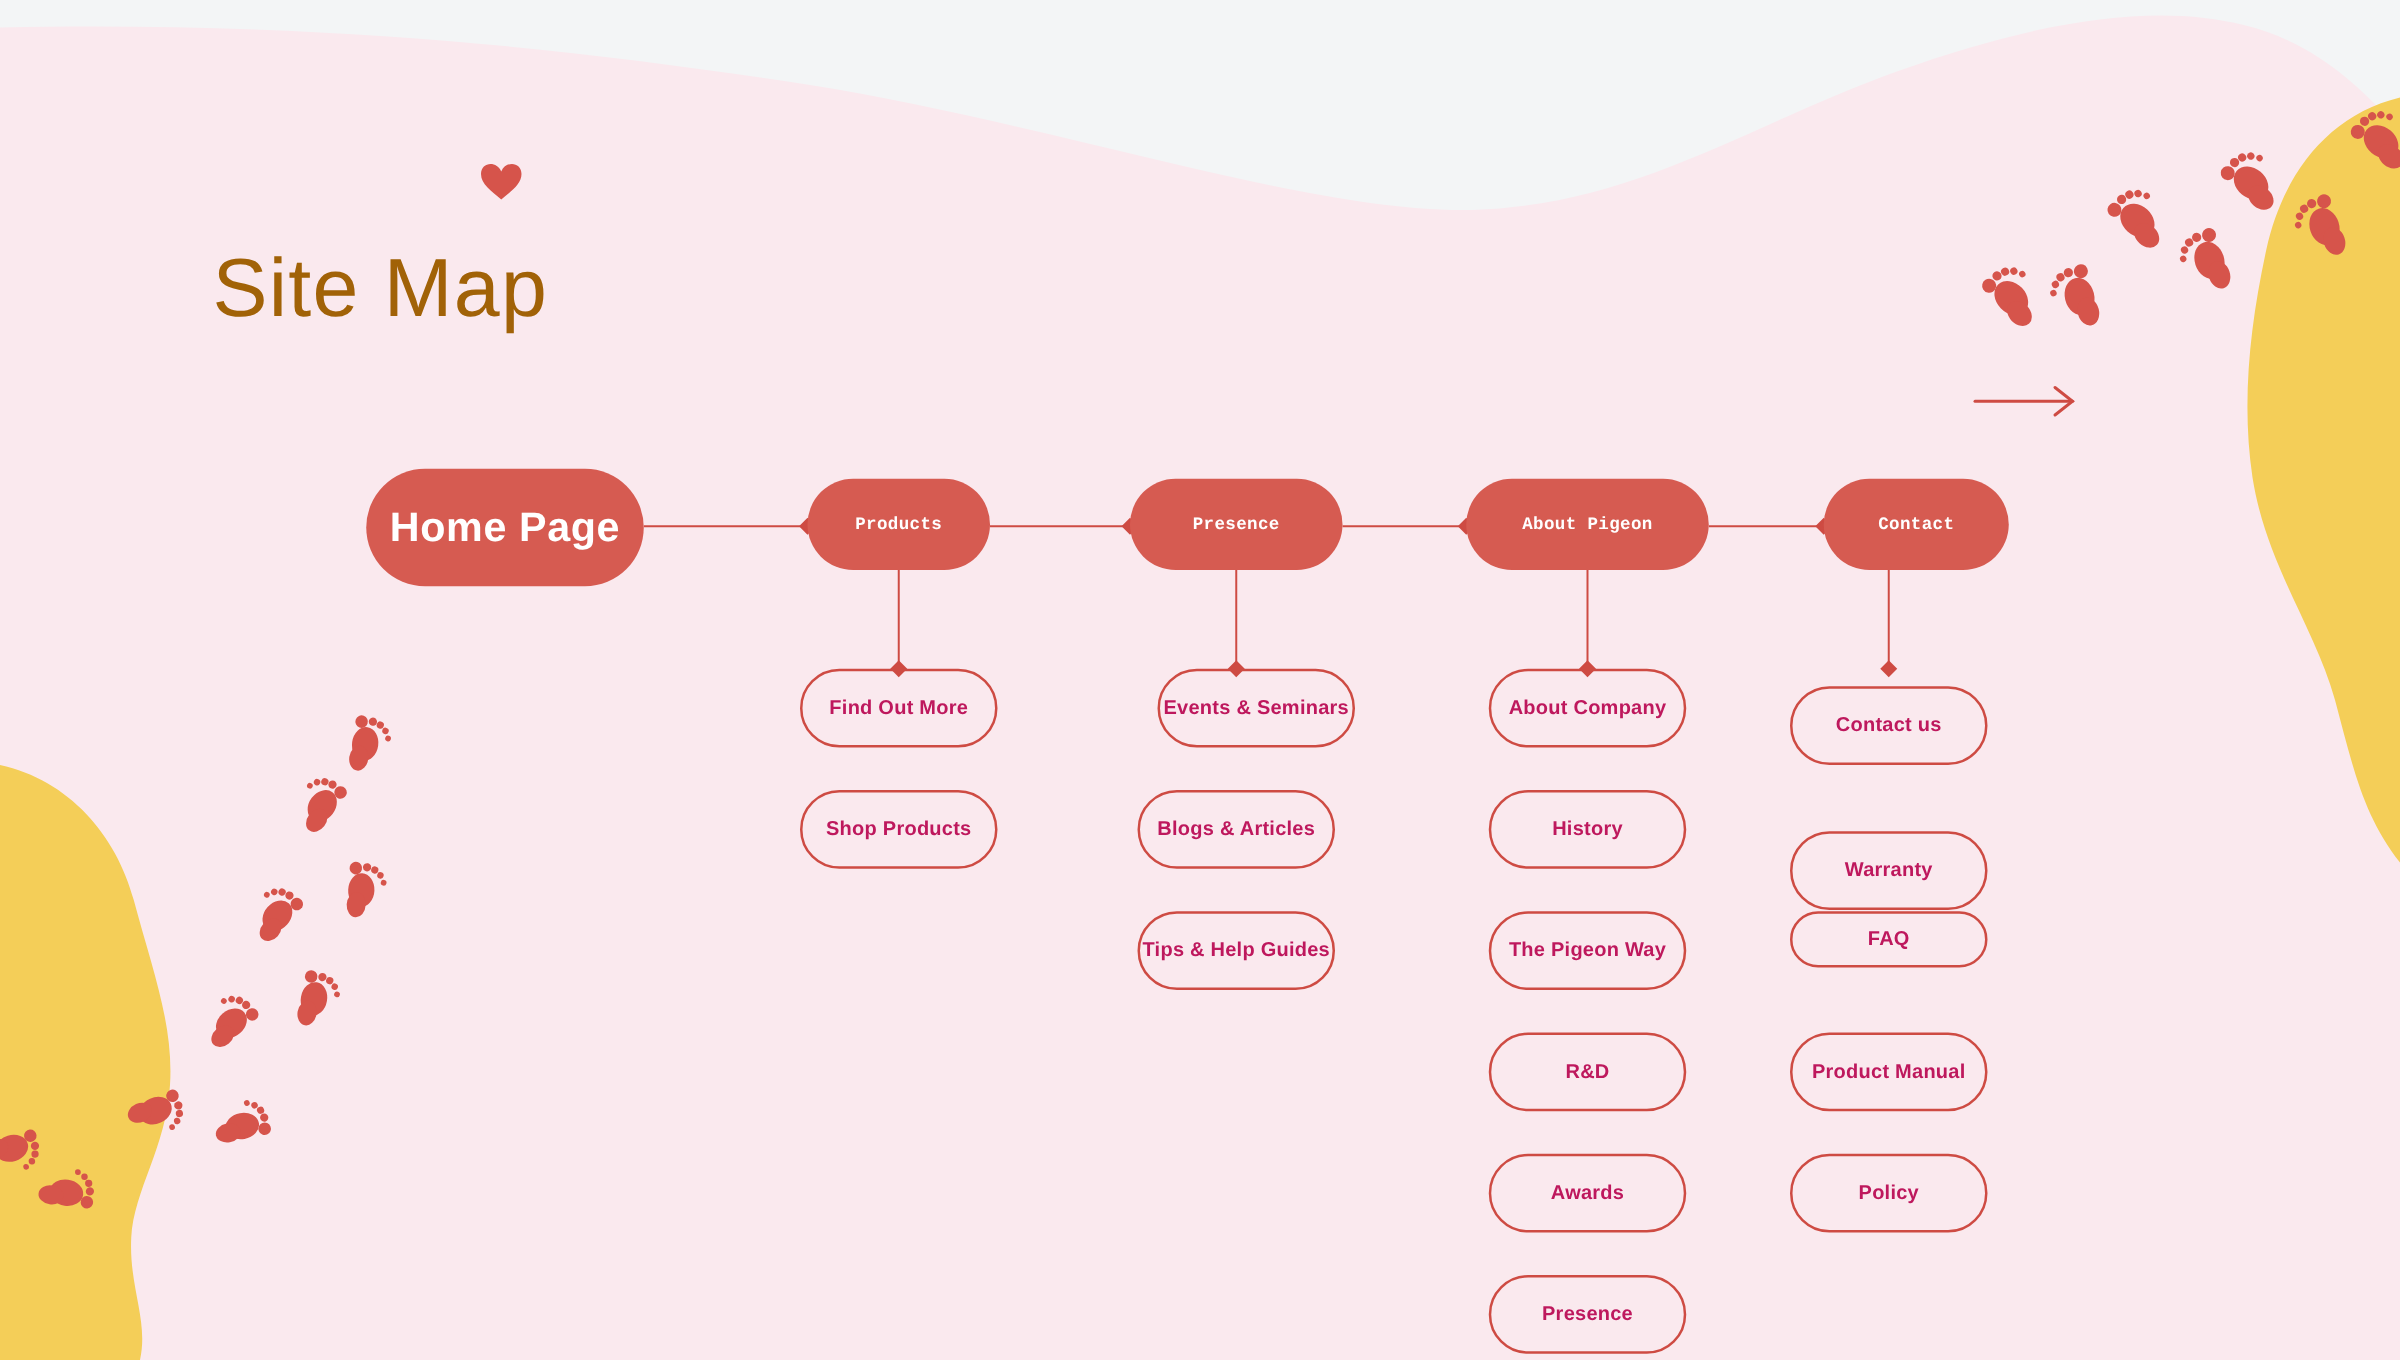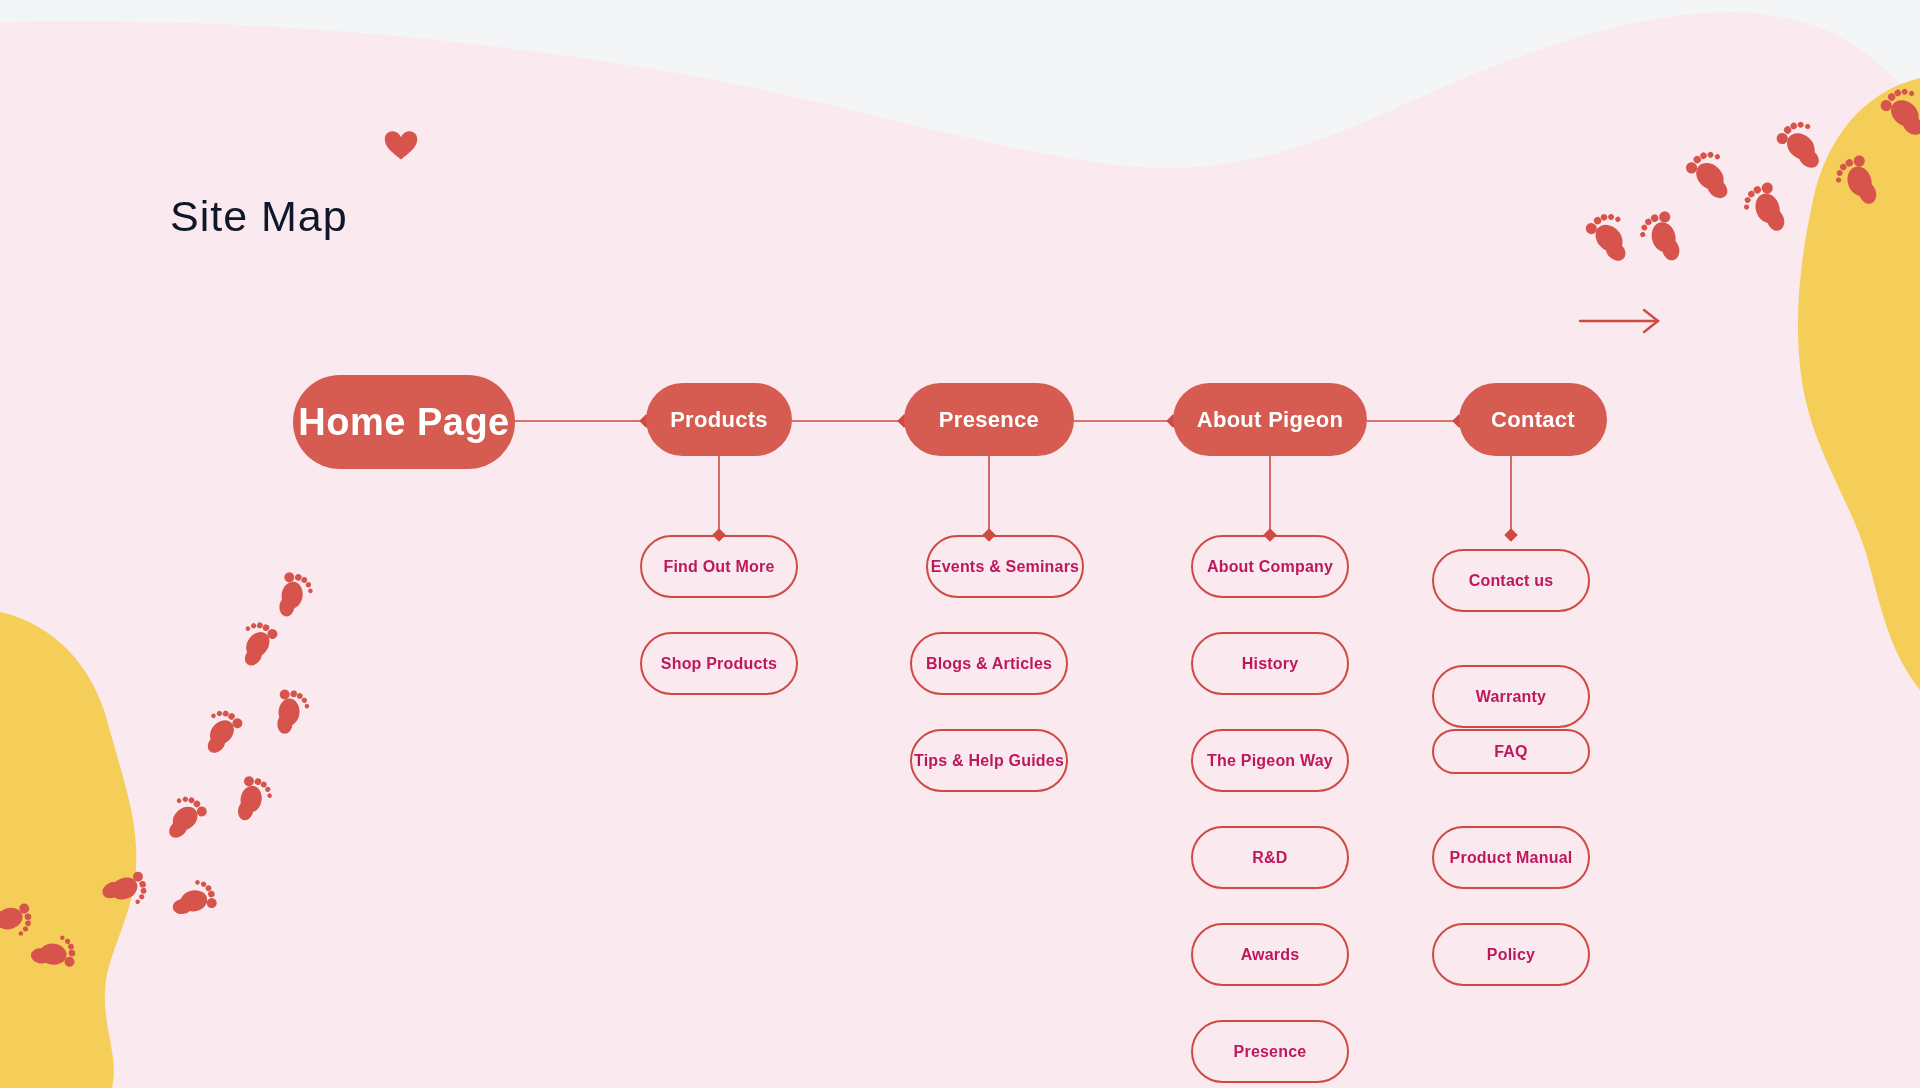--- a/index.html
+++ b/index.html
@@ -3,30 +3,30 @@
 <meta charset="utf-8">
 <style>
   html,body{margin:0;padding:0;background:#fae9ee;}
   #stage{
     position:relative;width:1920px;height:1088px;overflow:hidden;
     background:#fae9ee;font-family:"Liberation Sans",sans-serif;
   }
   #bg{position:absolute;left:0;top:0;width:1920px;height:1088px;display:block;}
   #page-title{
     position:absolute;left:170px;top:192px;margin:0;
-    font-size:43px;font-weight:400;letter-spacing:1px;color:#0f172a;
+    font-size:66px;font-weight:400;letter-spacing:1px;color:#a16207;
   }
   .pill{
     position:absolute;display:flex;align-items:center;justify-content:center;
     box-sizing:border-box;text-align:center;border-radius:999px;
     font-family:"Liberation Sans",sans-serif;font-weight:bold;cursor:pointer;
   }
   .pill.filled{background:#d65b51;color:#ffffff;}
-  .pill.root{font-size:38px;letter-spacing:0.5px;}
-  .pill.parent{font-size:22px;letter-spacing:0.3px;}
+  .pill.root{font-size:33px;letter-spacing:0.5px;}
+  .pill.parent{font-size:14px;letter-spacing:0.3px;font-family:Liberation Mono, monospace;}
   .pill.child{
     background:transparent;border:2px solid #ce4b43;color:#be185d;
     font-size:16px;letter-spacing:0.2px;
   }
 </style>
 </head>
 <body>
 
 <div id="stage">
 

